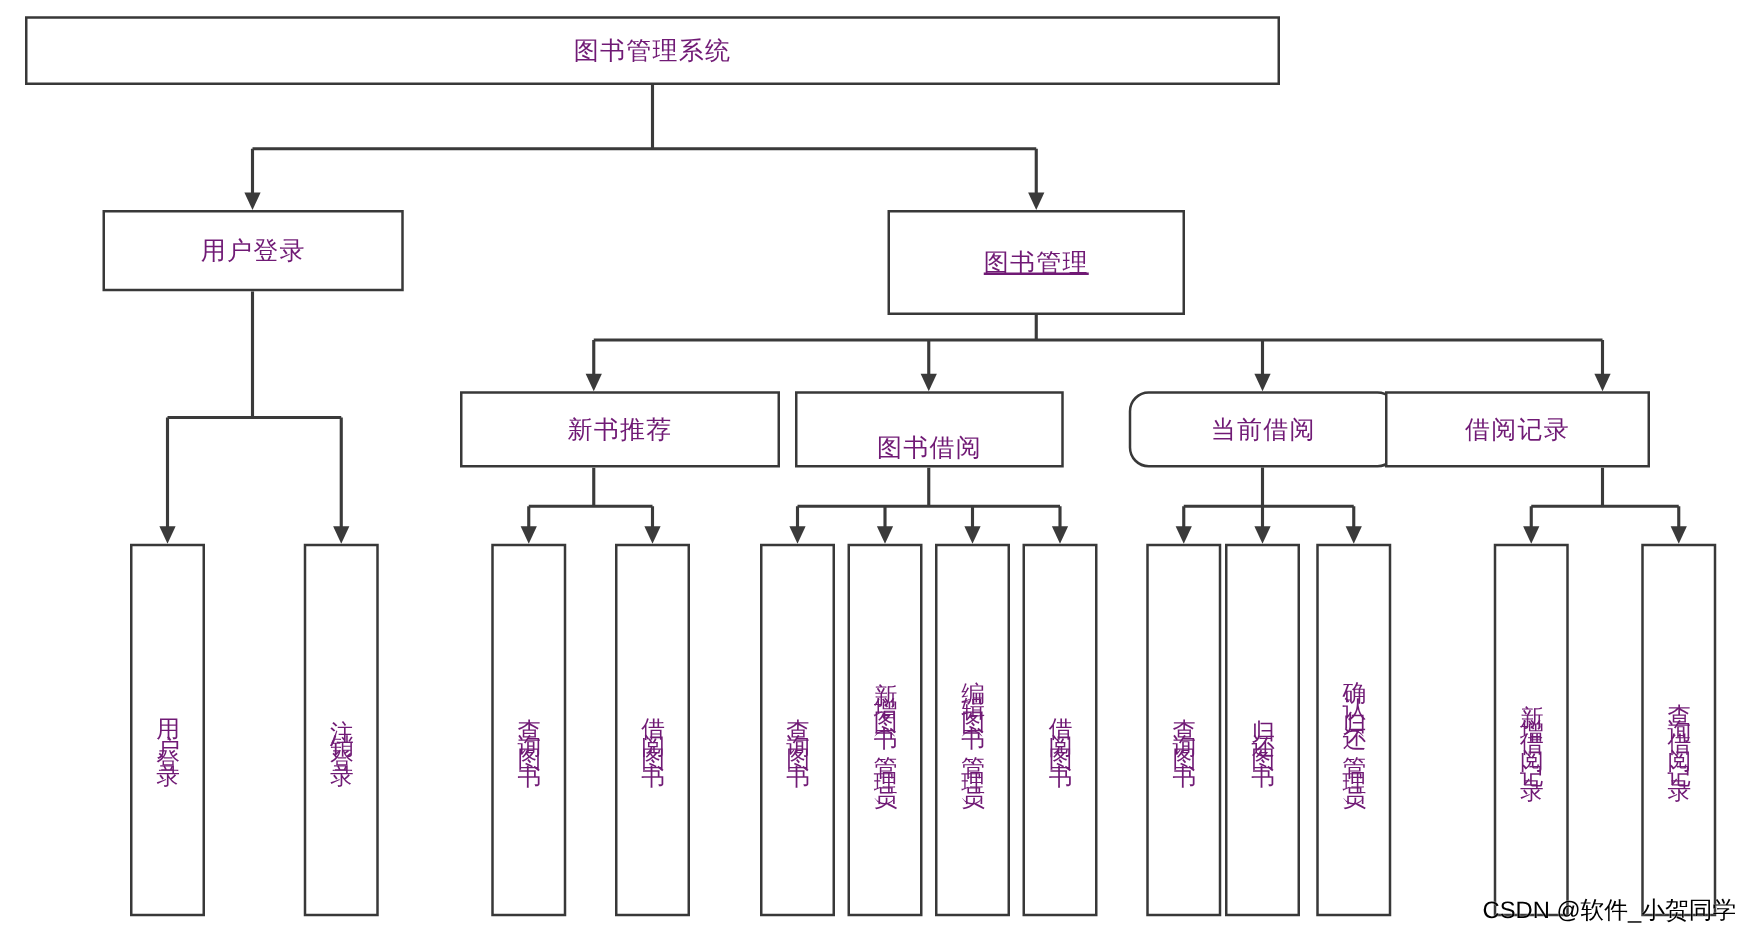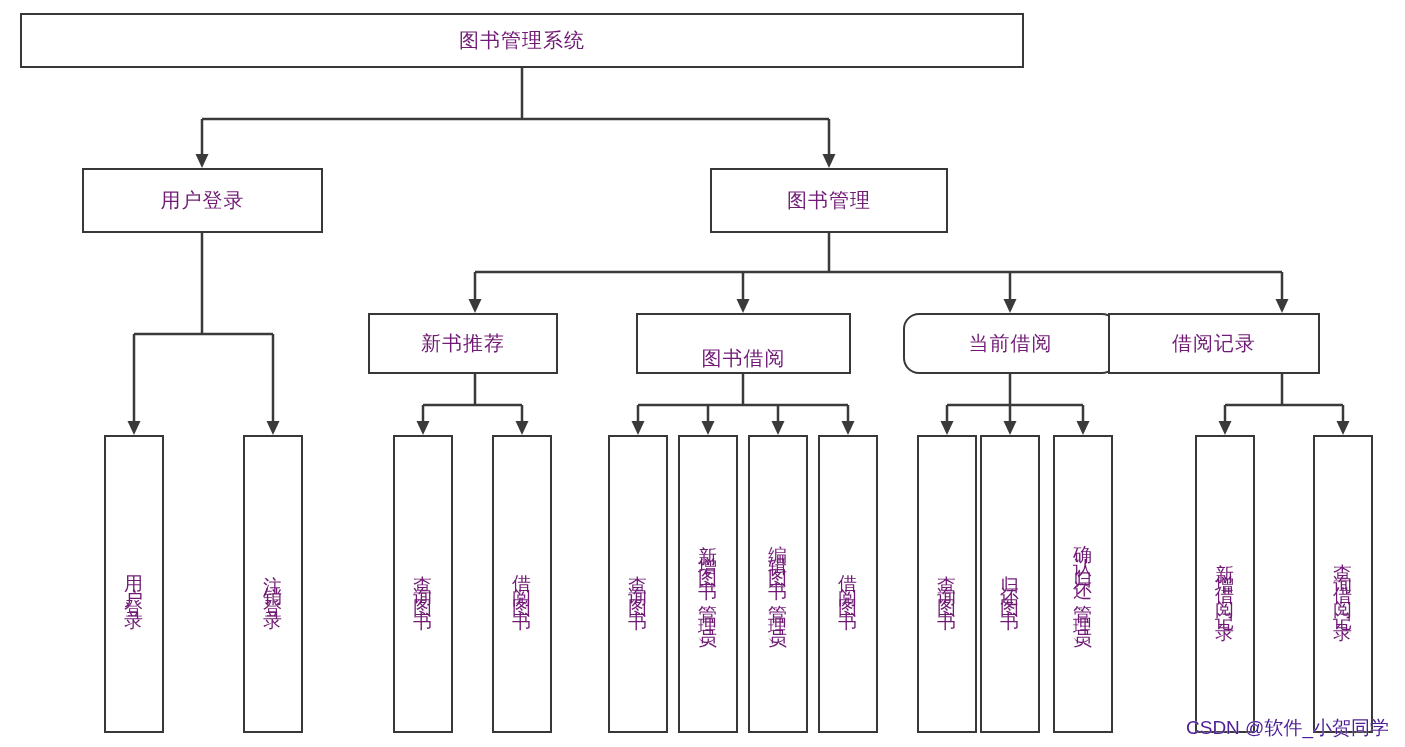--- a/index.html
+++ b/index.html
@@ -49,21 +49,21 @@
     text-orientation: mixed;
     letter-spacing: 12px;
     line-height: 1;
     white-space: nowrap;
   }
   .watermark {
     position: absolute;
     left: 1186px;
     top: 715px;
     font-size: 19px;
-    color: #4c1d95;
+    color: #000000;
     white-space: nowrap;
     z-index: 5;
     text-shadow: 0 0 1px #ffffff;
   }
 </style>
 </head>
 <body>
 
 <div class="canvas">
 
@@ -99,25 +99,25 @@
     <polygon points="1336.5,421 1349.5,421 1343,435"></polygon>
   </svg>
 
   <div class="box hbox" style="left:20px; top:13px; width:1004px; height:55px;">
     <span>图书管理系统</span>
   </div>
 
   <div class="box hbox" style="left:82px; top:168px; width:241px; height:65px;">
     <span>用户登录</span>
   </div>
-  <div class="box hbox" style="left:710px; top:168px; width:238px; height:65px;">
+  <div class="box hbox" style="left:710px; top:168px; width:238px; height:84px;text-decoration:underline;">
     <span>图书管理</span>
   </div>
 
-  <div class="box hbox" style="left:368px; top:313px; width:190px; height:61px;">
+  <div class="box hbox" style="left:368px; top:313px; width:256px; height:61px;">
     <span>新书推荐</span>
   </div>
   <div class="box hbox" style="left:636px; top:313px; width:215px; height:61px;align-items:flex-end;">
     <span>图书借阅</span>
   </div>
   <div class="box hbox" style="left:903px; top:313px; width:215px; height:61px;border-radius:16px;">
     <span>当前借阅</span>
   </div>
   <div class="box hbox" style="left:1108px; top:313px; width:212px; height:61px;">
     <span>借阅记录</span>

